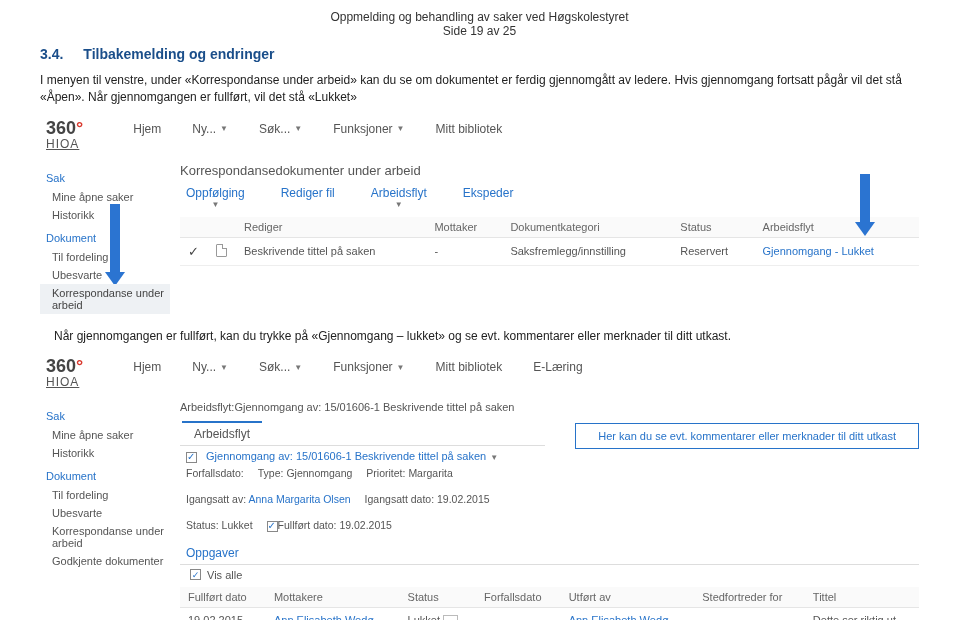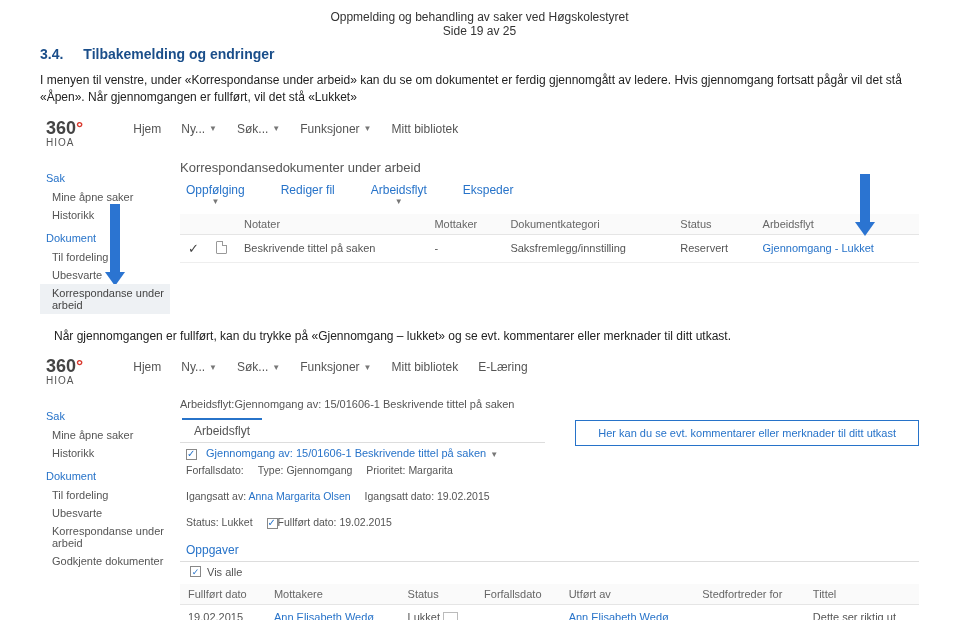--- a/index.html
+++ b/index.html
@@ -8,22 +8,22 @@
   .doc-header { text-align: center; font-size: 12px; color: #333; margin-bottom: 8px; }
   .section-head { display: flex; gap: 20px; font-size: 14px; font-weight: bold; color: #1a4e8a; margin: 8px 0 10px 0; }
   .body-text { font-size: 12px; color: #222; line-height: 1.4; margin-bottom: 8px; }
 
   
   .shot { border: 0; margin: 6px 0 14px 0; position: relative; }
   .app-bar { display: flex; align-items: flex-start; gap: 20px; padding: 4px 0 6px 0; }
   .logo { display: flex; flex-direction: column; align-items: flex-start; margin-left: 6px; }
   .logo-360 { font-size: 18px; font-weight: bold; color: #444; }
   .logo-360 .dot { color: #d93a2f; }
-  .logo-sub { font-size: 10px; letter-spacing: 1px; color: #555; margin-top: -2px; }
-  .app-menu { display: flex; gap: 20px; font-size: 12px; color: #555; margin-top: 4px; margin-left: 30px; }
+  .logo-sub { font-size: 12px; letter-spacing: 1px; color: #555; margin-top: -2px; text-decoration: underline; }
+  .app-menu { display: flex; gap: 31px; font-size: 12px; color: #555; margin-top: 4px; margin-left: 30px; }
   .app-menu .mi { display: flex; align-items: center; gap: 4px; }
   .caret { font-size: 8px; color: #777; }
   .crumb { font-size: 13px; color: #555; margin: 6px 0 8px 140px; }
 
   .sidebar { position: absolute; left: 0; top: 50px; width: 130px; font-size: 11px; }
   .sidebar .sh { color: #2773c9; font-weight: normal; margin: 8px 0 4px 6px; font-size: 11px; }
   .sidebar .si { color: #555; padding: 3px 0 3px 12px; }
   .sidebar .si.sel { background: #eef1f4; color: #444; }
 
   .content { margin-left: 140px; }
@@ -131,21 +131,21 @@
             <span>Arbeidsflyt</span>
             <span class="caret">▼</span>
           </span>
       <span class="tb">Ekspeder</span>
     </div>
     <table class="tbl">
       <tbody>
             <tr>
         <th style="width:28px;"></th>
               <th style="width:28px;"></th>
-        <th>Notater</th>
+        <th>Rediger</th>
         <th>Mottaker</th>
         <th>Dokumentkategori</th>
         <th class="col-status">Status</th>
         <th>Arbeidsflyt</th>
       </tr>
       <tr>
         <td><span class="check">✓</span></td>
         <td><span class="doc-icon"></span></td>
         <td>Beskrivende tittel på saken</td>
         <td>-</td>

